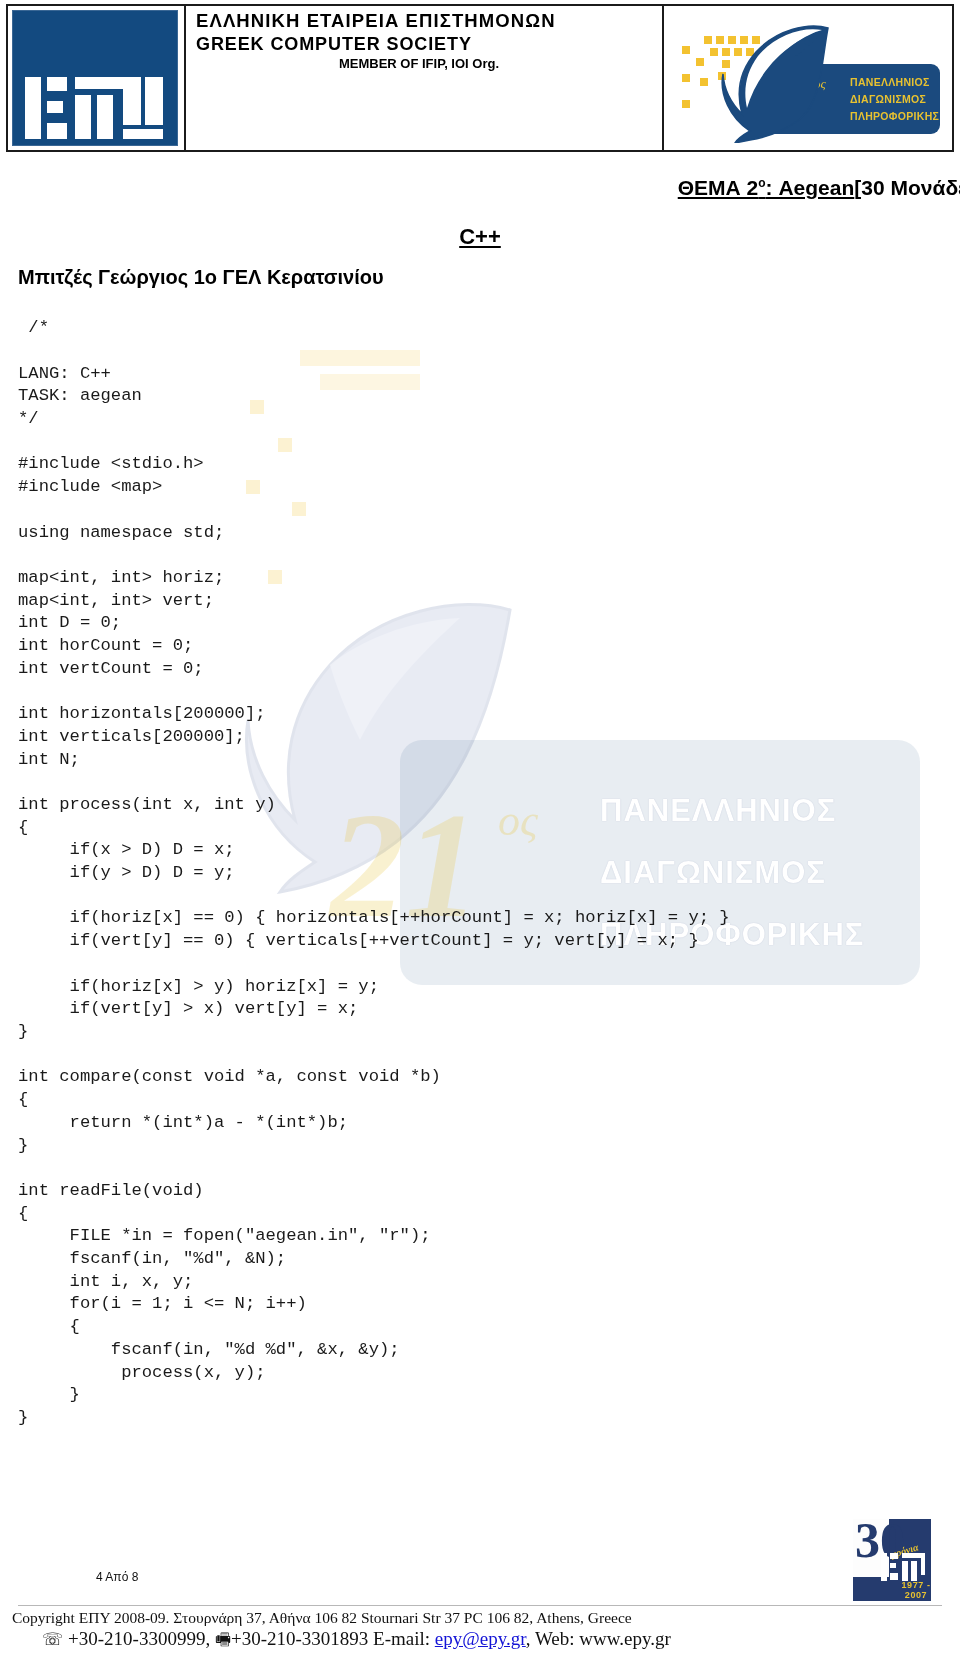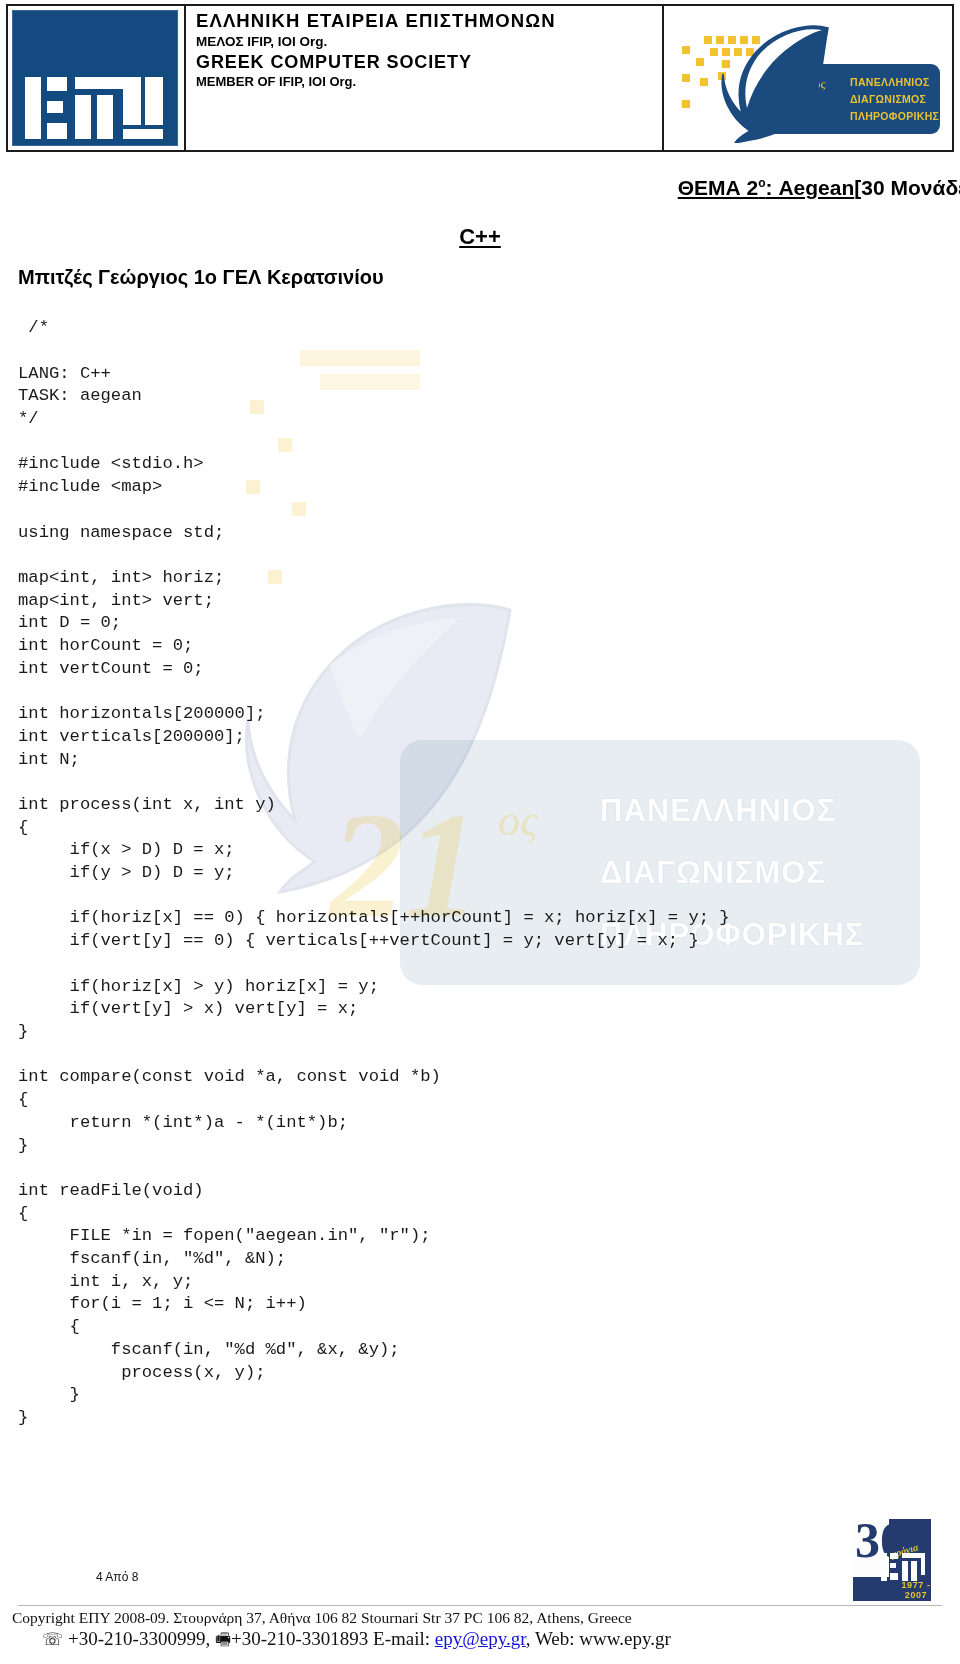--- a/index.html
+++ b/index.html
@@ -49,21 +49,21 @@
     color: #000;
     overflow: hidden;
   }
   .hdr-l1, .hdr-l2, .hdr-l3 {
     font-weight: bold; font-size: 18.5px; line-height: 1.22;
     letter-spacing: 0.2px; white-space: nowrap;
   }
   .hdr-l1 { letter-spacing: 1.1px; }
   .hdr-l4 { font-weight: bold; font-size: 13.5px; line-height: 1.35; }
   .hdr-l5 { font-weight: bold; font-size: 18px; line-height: 1.3; letter-spacing: 0.9px; }
-  .hdr-l6 { font-weight: bold; font-size: 13px; line-height: 1.3; }
+  .hdr-l6 { font-weight: bold; font-size: 13px; line-height: 1.3; text-align: center; }
 
   .hdr-badge-cell {
     width: 290px;
     border: 2px solid #1b1b1b;
     border-left: none;
     background: #fff;
     position: relative;
     flex: 0 0 auto;
   }
 
@@ -276,21 +276,20 @@
         <i style="left:84px;  top:20px; width:16px; height:44px;"></i>
         <i style="left:110px; top:2px;  width:18px; height:48px;"></i>
         <i style="left:132px; top:2px;  width:18px; height:48px;"></i>
         <i style="left:110px; top:54px; width:40px; height:10px;"></i>
       </div>
     </div>
   </div>
 
   <div class="hdr-text-cell">
     <div class="hdr-l1">ΕΛΛΗΝΙΚΗ  ΕΤΑΙΡΕΙΑ  ΕΠΙΣΤΗΜΟΝΩΝ</div>
-    <div class="hdr-l4">ΜΕΛΟΣ IFIP, IOI Org.</div>
     <div class="hdr-l5">GREEK COMPUTER SOCIETY</div>
     <div class="hdr-l6">MEMBER OF IFIP, IOI Org.</div>
   </div>
 
   <div class="hdr-badge-cell">
     <div class="badge-inner">
       <div class="pix" style="left:8px;  top:34px; width:8px; height:8px;"></div>
       <div class="pix" style="left:22px; top:46px; width:8px; height:8px;"></div>
       <div class="pix" style="left:8px;  top:62px; width:8px; height:8px;"></div>
       <div class="pix" style="left:26px; top:66px; width:8px; height:8px;"></div>

